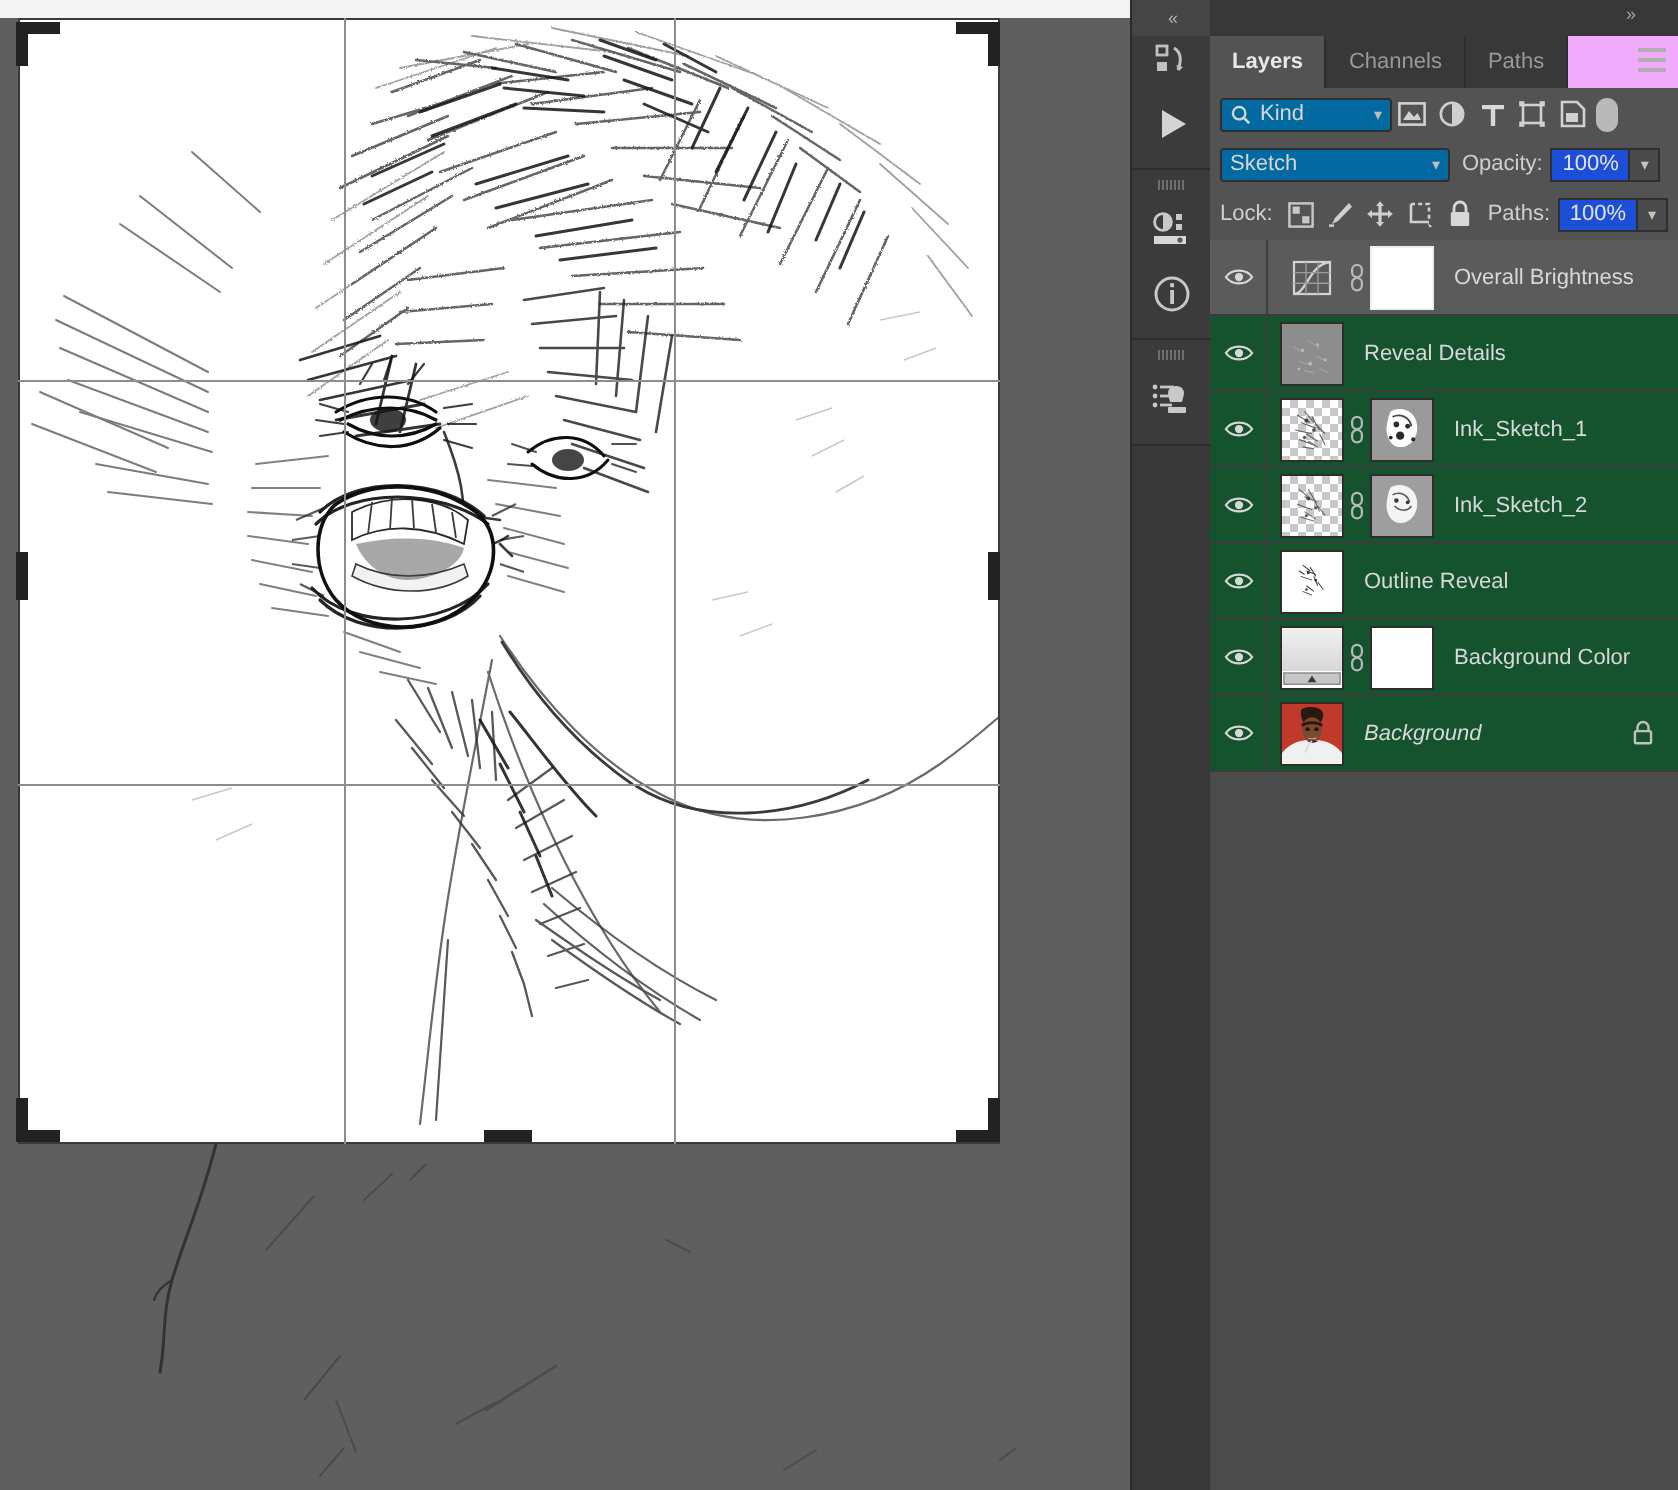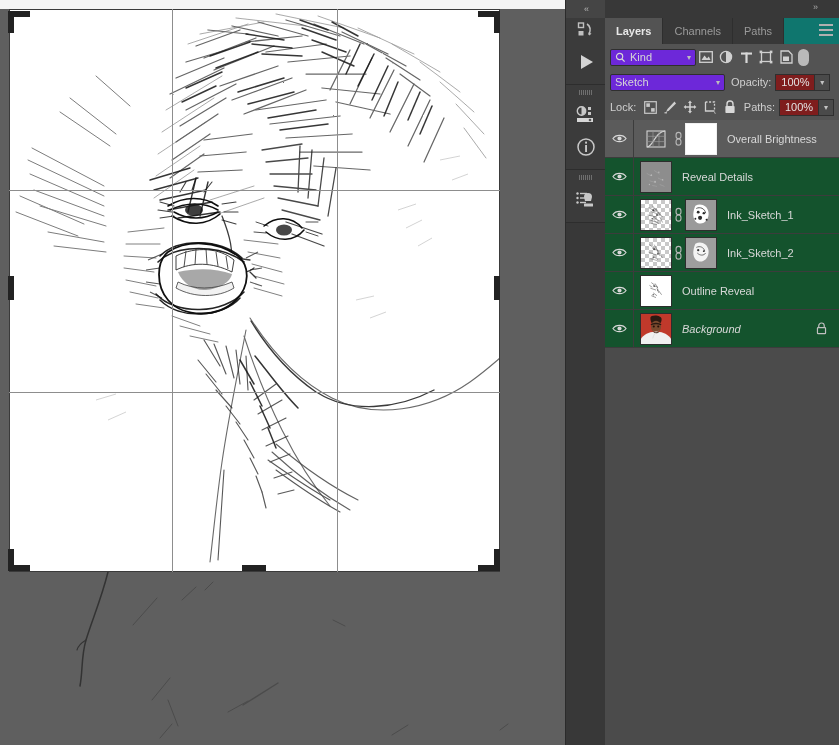--- a/index.html
+++ b/index.html
@@ -70,60 +70,60 @@
   }
   #panel-topbar{
     position:absolute;left:0;top:0;width:234px;height:18px;background:#383838;
   }
   #panel-expand{
     position:absolute;right:22px;top:2px;color:#a8a8a8;font-size:9px;letter-spacing:-1px;
   }
   
   #tabstrip{
     position:absolute;left:0;top:18px;width:234px;height:26px;
-    background:#0f766e;display:flex;align-items:stretch;
+    background:#f0abfc;display:flex;align-items:stretch;
   }
   .tab{
     display:flex;align-items:center;padding:0 11px;
     color:#9a9a9a;font-size:11px;background:#383838;
     border-right:1px solid #2e2e2e;
   }
   .tab.active{background:#535353;color:#e8e8e8;font-weight:bold;}
   #tab-menu{
     position:absolute;right:6px;top:6px;width:14px;height:12px;
     display:flex;flex-direction:column;justify-content:space-between;
   }
   #tab-menu i{display:block;height:2px;background:#b0b0b0;}
 
   
   #filter-row{
     position:absolute;left:0;top:44px;width:234px;height:26px;
     background:#535353;display:flex;align-items:center;padding:0 5px;box-sizing:border-box;
   }
   .combo{
-    height:17px;background:#6d28d9;border:1px solid #2f2f2f;border-radius:2px;
+    height:17px;background:#0369a1;border:1px solid #2f2f2f;border-radius:2px;
     display:flex;align-items:center;color:#d6d6d6;font-size:11px;
     padding:0 4px;box-sizing:border-box;
   }
   #kind-combo{width:86px;}
   .caret{margin-left:auto;font-size:8px;color:#bdbdbd;}
   .filter-ico{width:20px;height:20px;display:flex;align-items:center;justify-content:center;}
   #filter-toggle{
     width:11px;height:17px;border-radius:6px;background:#b9b9b9;margin-left:2px;
   }
 
   
   #blend-row{
     position:absolute;left:0;top:70px;width:234px;height:24px;
     background:#535353;display:flex;align-items:center;padding:0 5px;box-sizing:border-box;
   }
   #blend-combo{width:115px;}
   .row-label{color:#cfcfcf;font-size:11px;margin:0 4px 0 6px;}
   .numbox{
-    width:40px;height:17px;background:#7f1d1d;border:1px solid #2f2f2f;
+    width:40px;height:17px;background:#1d4ed8;border:1px solid #2f2f2f;
     display:flex;align-items:center;justify-content:center;color:#e2e2e2;font-size:11px;
     box-sizing:border-box;
   }
   .numcaret{
     width:15px;height:17px;background:#4a4a4a;border:1px solid #2f2f2f;border-left:none;
     display:flex;align-items:center;justify-content:center;color:#c4c4c4;font-size:8px;
     box-sizing:border-box;
   }
 
   
@@ -895,20 +895,44 @@
                 <circle cx="14" cy="11" r="0.8"></circle>
                   <circle cx="18" cy="15" r="0.7"></circle>
                   <circle cx="13" cy="20" r="0.7"></circle>
               </g>
             </svg>
           </span>
         </div>
         <span class="layer-name">Outline Reveal</span>
       </div>
 
+      <div class="layer-row">
+        <div class="eye-cell">
+          <svg width="15" height="11" viewBox="0 0 16 11">
+            <path d="M1 5.5 C4 1 12 1 15 5.5 C12 10 4 10 1 5.5 Z" fill="none" stroke="#d8d8d8" stroke-width="1.2"></path>
+            <circle cx="8" cy="5.5" r="2.2" fill="#d8d8d8"></circle>
+          </svg>
+        </div>
+        <div class="thumbs">
+          <span class="thumb bg-grad">
+            <svg width="100%" height="100%" viewBox="0 0 32 32" preserveAspectRatio="none" style="position:absolute;left:0;top:0">
+              <rect x="1" y="24" width="30" height="6" fill="#c6c6c6" stroke="#8e8e8e" stroke-width="0.8"></rect>
+              <path d="M16 25.5 l2.4 3.4 h-4.8 z" fill="#3a3a3a"></path>
+            </svg>
+          </span>
+          <span class="link-ico">
+            <svg width="9" height="15" viewBox="0 0 9 16">
+              <path d="M4.5 1.5 a2.6 2.6 0 0 1 2.6 2.6 v1.4 a2.6 2.6 0 0 1 -5.2 0 V4.1 a2.6 2.6 0 0 1 2.6 -2.6 z" fill="none" stroke="#b8b8b8" stroke-width="1.2"></path>
+              <path d="M4.5 8.5 a2.6 2.6 0 0 1 2.6 2.6 v1.4 a2.6 2.6 0 0 1 -5.2 0 v-1.4 a2.6 2.6 0 0 1 2.6 -2.6 z" fill="none" stroke="#b8b8b8" stroke-width="1.2"></path>
+            </svg>
+          </span>
+          <span class="thumb mask-white"></span>
+        </div>
+        <span class="layer-name">Background Color</span>
+      </div>
 
       <div class="layer-row">
         <div class="eye-cell">
           <svg width="15" height="11" viewBox="0 0 16 11">
             <path d="M1 5.5 C4 1 12 1 15 5.5 C12 10 4 10 1 5.5 Z" fill="none" stroke="#d8d8d8" stroke-width="1.2"></path>
             <circle cx="8" cy="5.5" r="2.2" fill="#d8d8d8"></circle>
           </svg>
         </div>
         <div class="thumbs">
           <span class="thumb">

